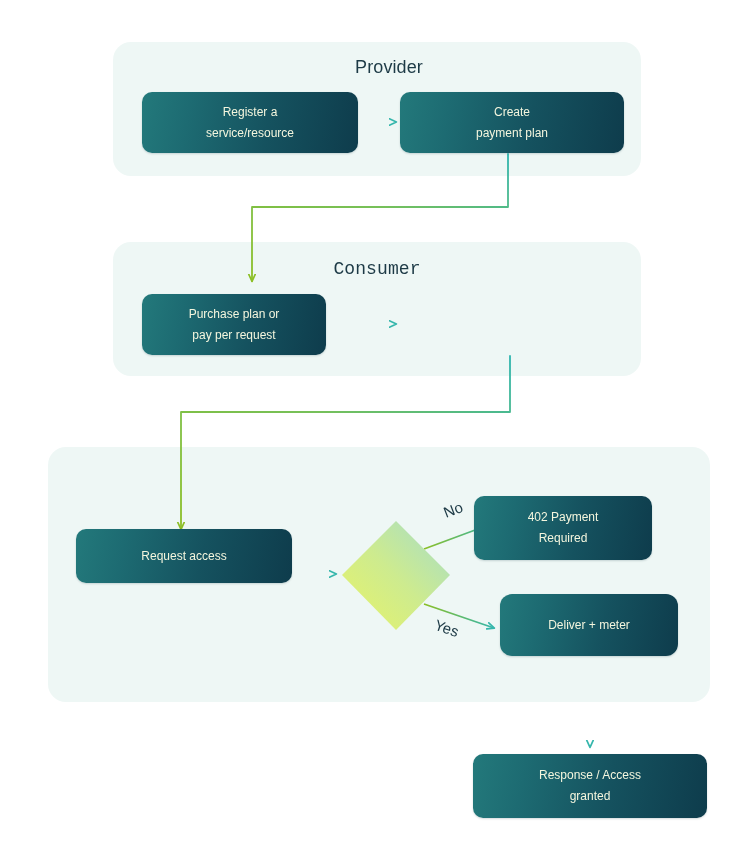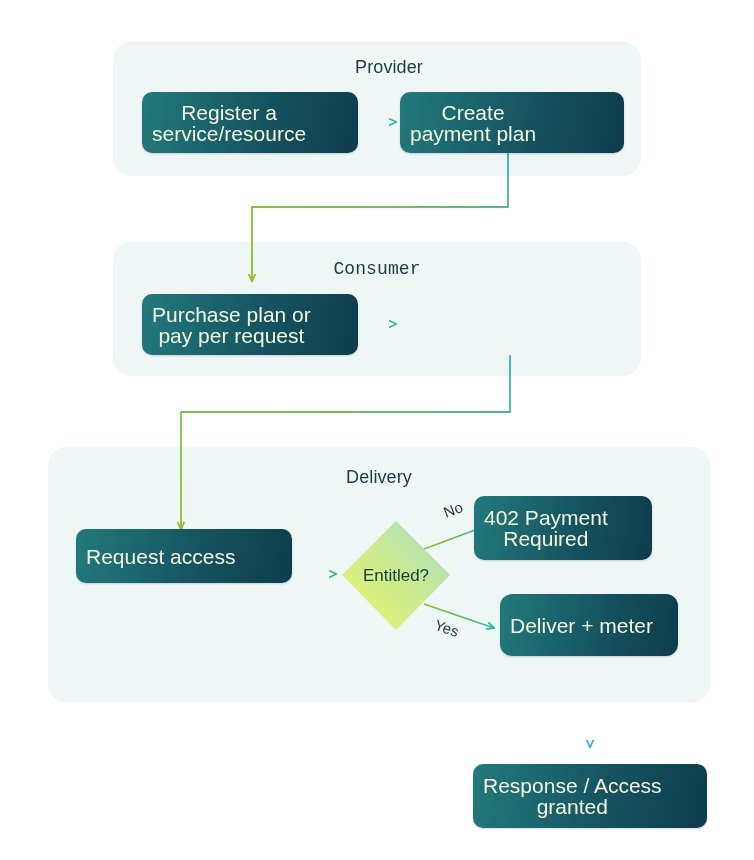--- a/index.html
+++ b/index.html
@@ -40,24 +40,25 @@
     font-size: 18px;
     text-align: center;
     white-space: nowrap;
     letter-spacing: .1px;
   }
   .node {
     position: absolute;
     border-radius: 10px;
     background: linear-gradient(100deg, #23797b 0%, #1d6b72 22%, #15525f 58%, #0e3c4c 100%);
     color: #f4f6de;
-    font-size: 21px;
+    font-size: 12px;
     line-height: 21px;
     display: flex;
     align-items: center;
+    justify-content: center;
     text-align: center;
     box-shadow: 0 1px 2px rgba(12, 50, 60, .18);
   }
   .node span { display: block; padding: 0 10px; }
   .decision {
     position: absolute;
     display: flex;
     align-items: center;
     justify-content: center;
   }
@@ -145,37 +146,36 @@
 
     
     <line x1="590" y1="656" x2="590" y2="747" stroke="url(#gradV)" stroke-width="1.8" marker-end="url(#arrowTeal)"></line>
 
     
     <polygon points="396,521 450,575 396,630 342,575" fill="url(#gradDia)"></polygon>
   </svg>
 
   <div class="panel-title" style="left:113px; top:57px; width:528px;margin-left:12px;">Provider</div>
   <div class="panel-title" style="left:113px; top:259px; width:528px;font-family:Liberation Mono, monospace;">Consumer</div>
-  <div class="panel-title" style="left:48px; top:467px; width:662px;">Delivery</div>
 
   <div class="node" style="left:142px; top:92px; width:216px; height:61px;">
     <span>
       <b style="font-weight:normal">Register a</b><br>
       <b style="font-weight:normal">service/resource</b>
     </span>
   </div>
 
   <div class="node" style="left:400px; top:92px; width:224px; height:61px;">
     <span>
       <b style="font-weight:normal">Create</b><br>
       <b style="font-weight:normal">payment plan</b>
     </span>
   </div>
 
-  <div class="node" style="left:142px; top:294px; width:216px; height:61px;">
+  <div class="node" style="left:142px; top:294px; width:184px; height:61px;">
     <span>
       <b style="font-weight:normal">Purchase plan or</b><br>
       <b style="font-weight:normal">pay per request</b>
     </span>
   </div>
 
 
   <div class="node" style="left:76px; top:529px; width:216px; height:54px;">
     <span>Request access</span>
   </div>
@@ -184,27 +184,24 @@
     <span>
       <b style="font-weight:normal">402 Payment</b><br>
       <b style="font-weight:normal">Required</b>
     </span>
   </div>
 
   <div class="node" style="left:500px; top:594px; width:178px; height:62px;border-radius:12px;">
     <span>Deliver + meter</span>
   </div>
 
-  <div class="node" style="left:473px; top:754px; width:234px; height:64px;margin-top:10px;">
+  <div class="node" style="left:473px; top:754px; width:234px; height:64px;">
     <span>
       <b style="font-weight:normal">Response / Access</b><br>
       <b style="font-weight:normal">granted</b>
     </span>
   </div>
 
-  <div class="decision" style="left:342px; top:521px; width:108px; height:109px;">
-    <span class="dlabel">Entitled?</span>
-  </div>
 
   <div class="edge-label" style="left:441px; top:505px; transform:rotate(-21deg); transform-origin:left top;">No</div>
   <div class="edge-label" style="left:438px; top:616px; transform:rotate(19deg); transform-origin:left top;">Yes</div>
 
 </div>
 
 </body></html>

